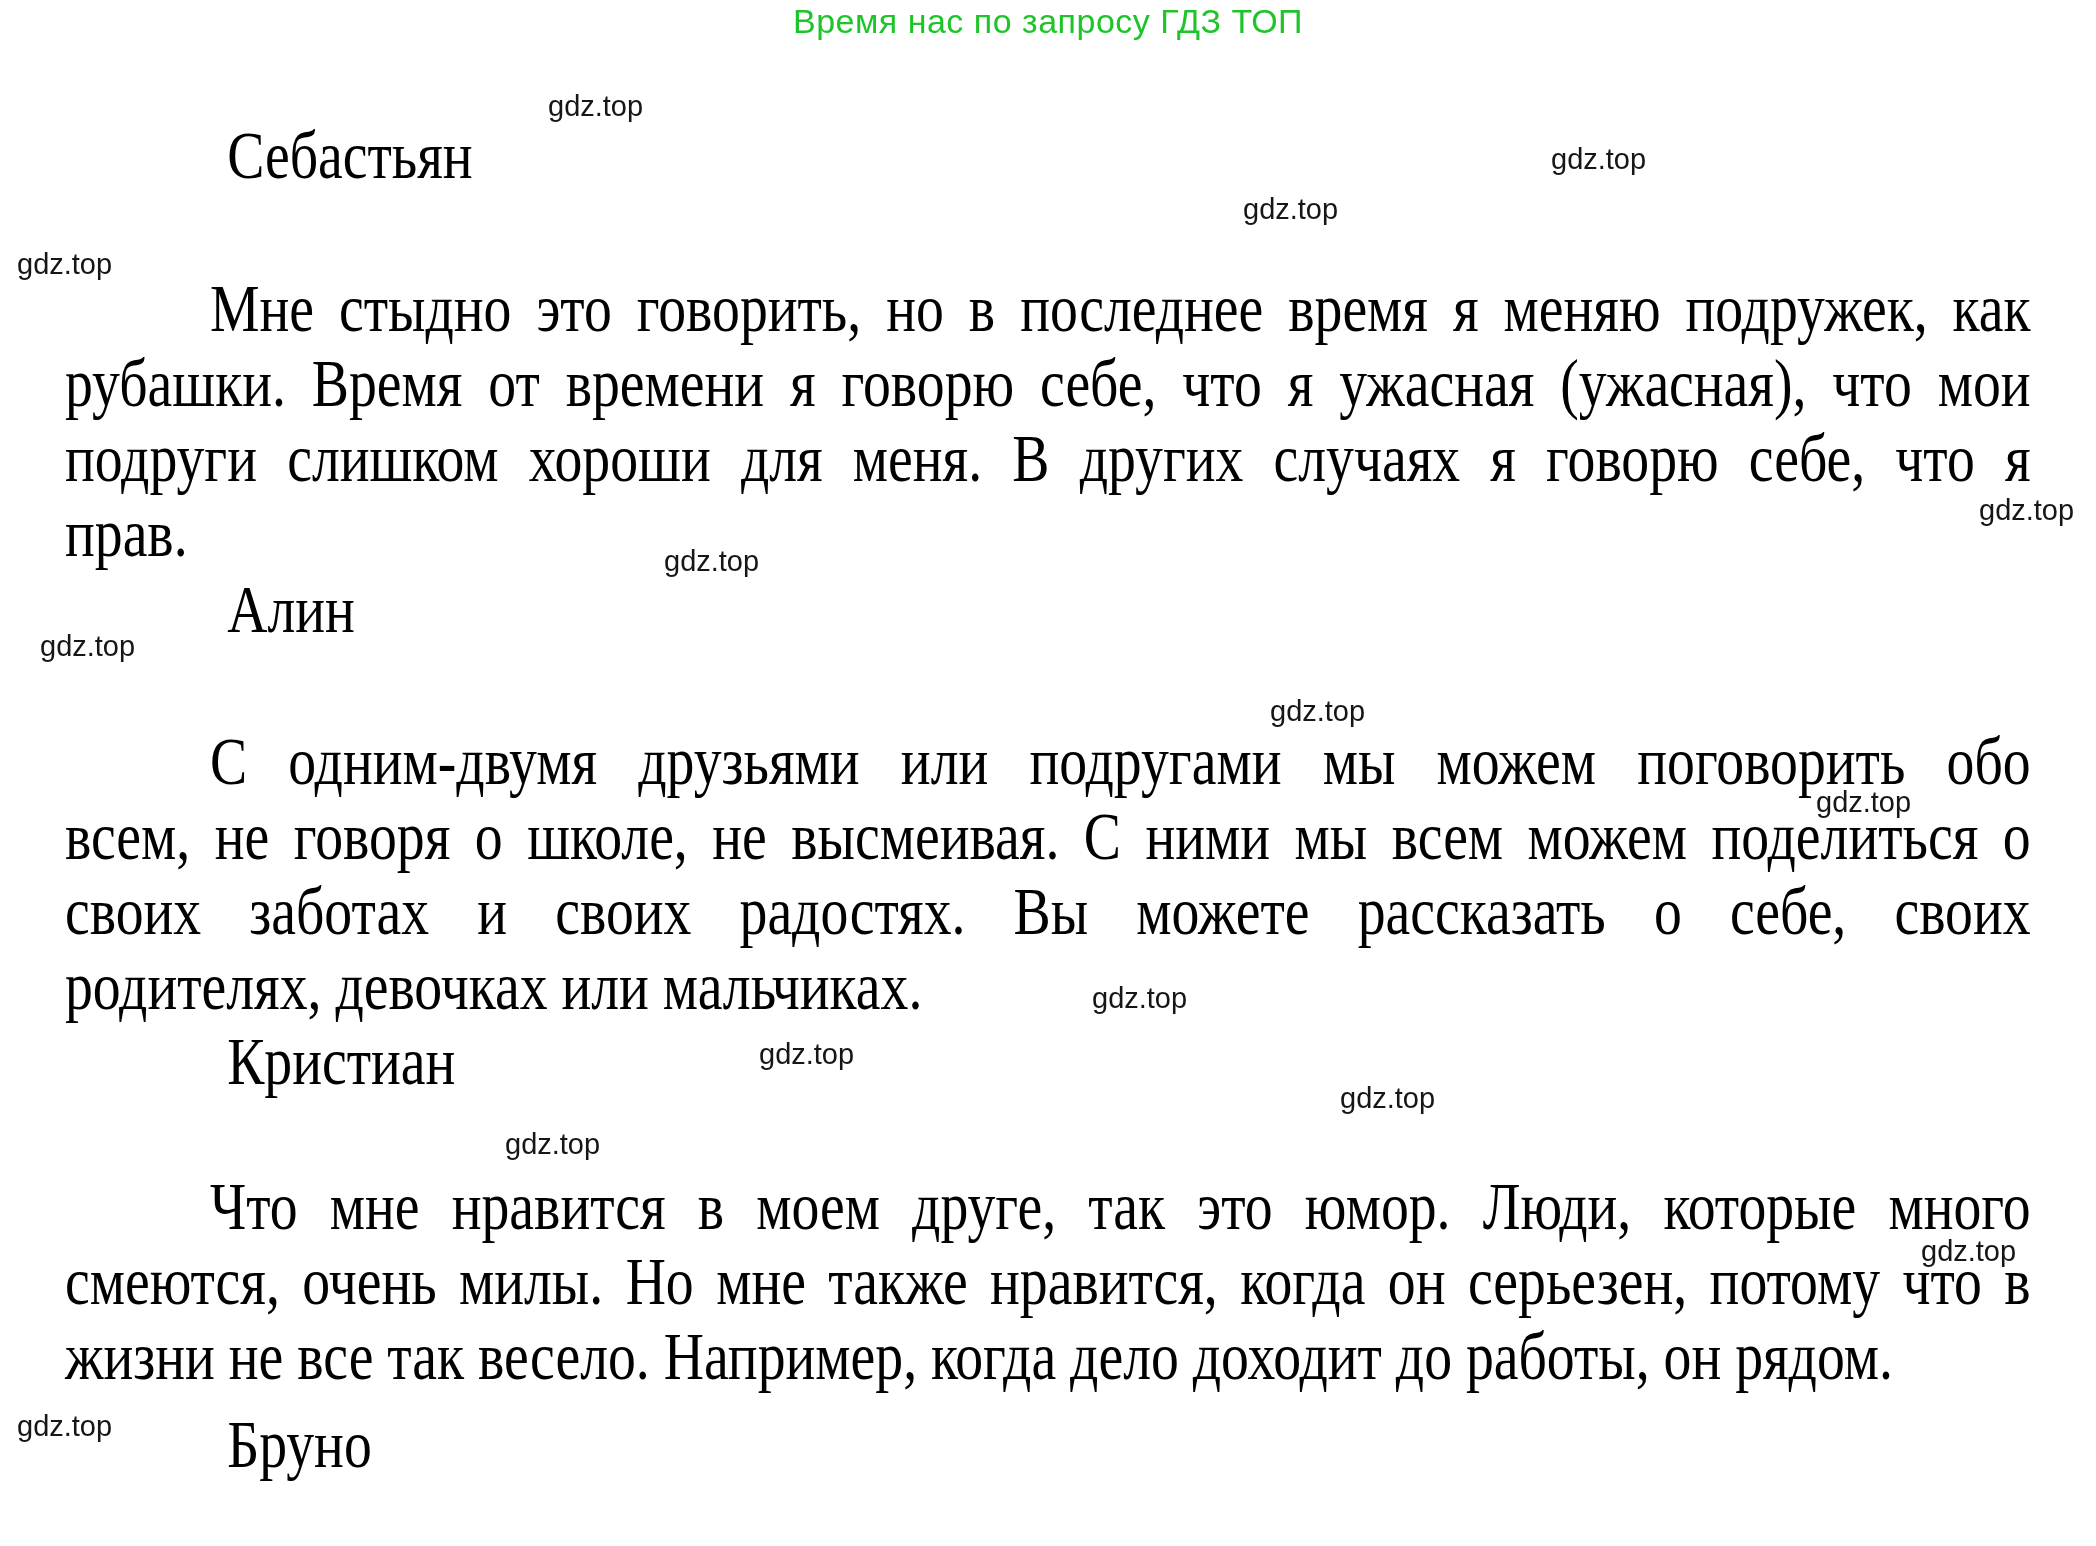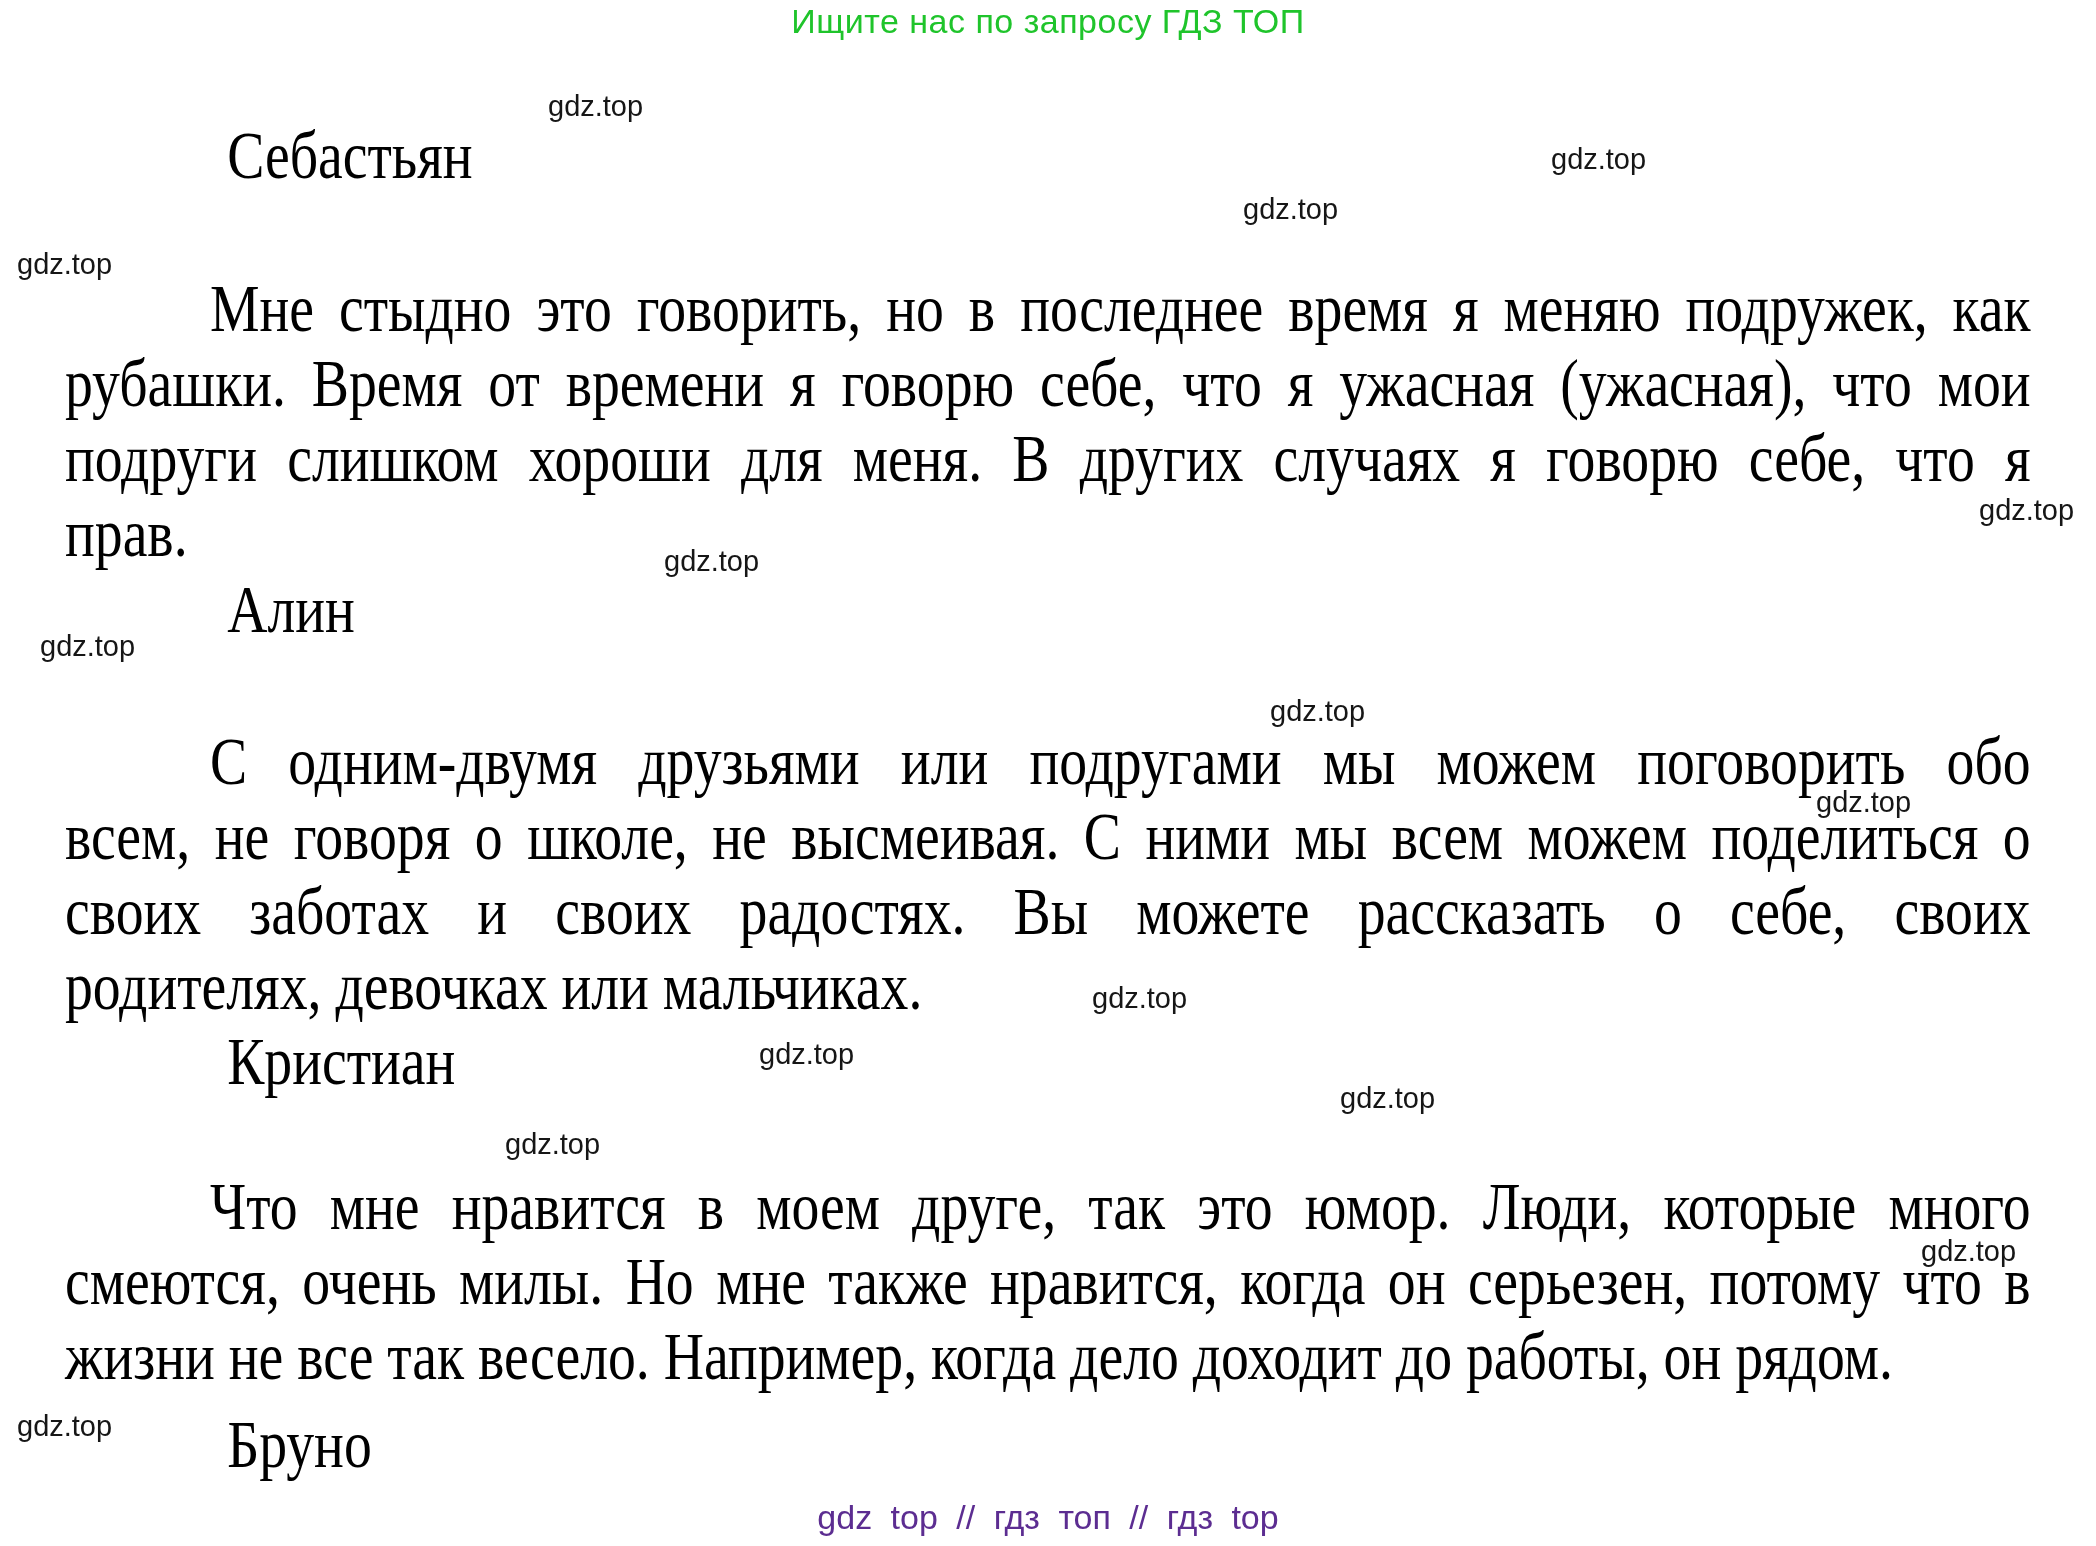--- a/index.html
+++ b/index.html
@@ -66,21 +66,21 @@
     text-align: center;
     font-family: "Liberation Sans", sans-serif;
     font-size: 34px;
     word-spacing: 9px;
   }
 </style>
 </head>
 <body>
 
 <div class="page">
-  <div class="promo-header" style="color: rgb(31, 196, 43);">Ищите нас по запросу ГДЗ ТОП</div>
+  <div class="promo-header" style="color: rgb(31, 196, 43);">Время нас по запросу ГДЗ ТОП</div>
 
   <div id="watermark-layer">
       <span class="watermark" style="left: 548px; top: 90px; color: rgb(22, 22, 22);">gdz.top</span>
       <span class="watermark" style="left: 1551px; top: 143px; color: rgb(22, 22, 22);">gdz.top</span>
       <span class="watermark" style="left: 1243px; top: 193px; color: rgb(22, 22, 22);">gdz.top</span>
       <span class="watermark" style="left: 17px; top: 248px; color: rgb(22, 22, 22);">gdz.top</span>
       <span class="watermark" style="left: 1979px; top: 494px; color: rgb(22, 22, 22);">gdz.top</span>
       <span class="watermark" style="left: 664px; top: 545px; color: rgb(22, 22, 22);">gdz.top</span>
       <span class="watermark" style="left: 40px; top: 630px; color: rgb(22, 22, 22);">gdz.top</span>
       <span class="watermark" style="left: 1270px; top: 695px; color: rgb(22, 22, 22);">gdz.top</span>
@@ -110,14 +110,13 @@
       </div>
       <div class="speaker-name" style="top: 1024px;">Кристиан</div>
       <div class="para" style="top: 1169px;">
         <div class="para-line first">Что мне нравится в моем друге, так это юмор. Люди, которые много</div>
         <div class="para-line">смеются, очень милы. Но мне также нравится, когда он серьезен, потому что в</div>
         <div class="para-line last">жизни не все так весело. Например, когда дело доходит до работы, он рядом.</div>
       </div>
       <div class="speaker-name" style="top: 1407px;">Бруно</div>
     </div>
 
-  <div class="footer-branding" style="color: rgb(92, 45, 145);">gdz top // гдз топ // гдз top</div>
 </div>
 
 </body></html>

